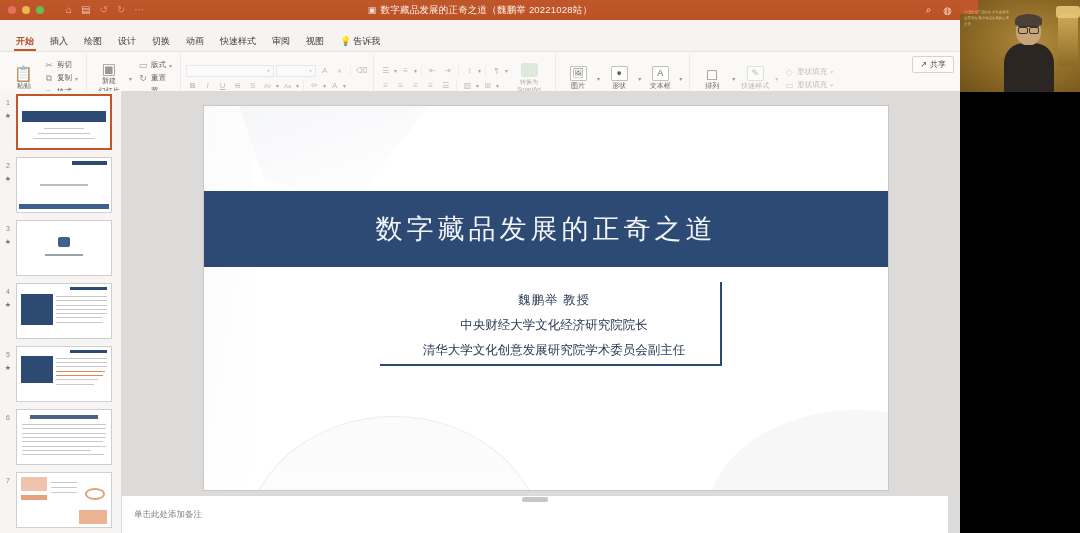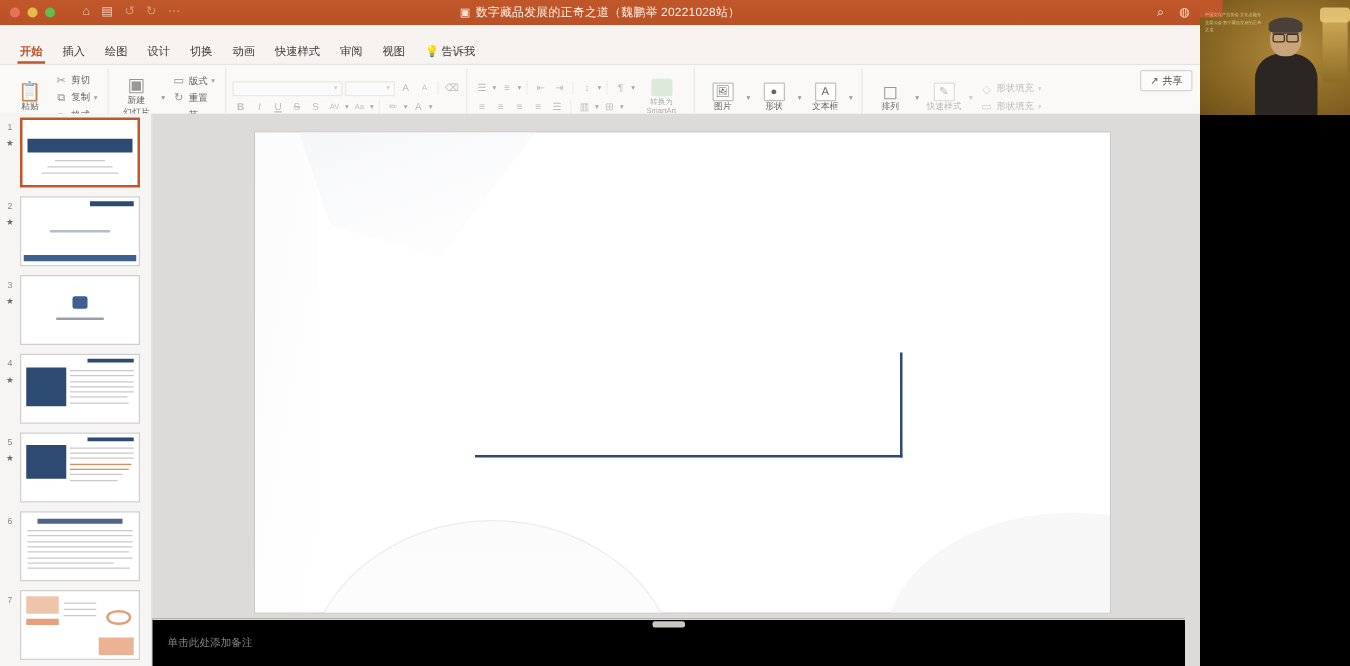--- a/index.html
+++ b/index.html
@@ -244,21 +244,21 @@
     background: #2c4a74;
   }
   .sub-rule-b {
     position: absolute; left: 176px; top: 258px; width: 342px; height: 2px;
     background: #2c4a74;
   }
 
   
   .notespane {
     position: absolute; left: 0; right: 12px; bottom: 0; height: 38px;
-    background: #000000; border-top: 1px solid #dcd9d7;
+    background: #ffffff; border-top: 1px solid #dcd9d7;
   }
   .notes-handle {
     position: absolute; left: 50%; transform: translateX(-50%);
     top: 1px; width: 26px; height: 5px; background: #c9c7c5; border-radius: 2px;
   }
   .notes-text {
     position: absolute; left: 12px; top: 13px;
     font-size: 8.5px; color: #85837f;
   }
 
@@ -641,21 +641,29 @@
         </div>
       </div>
 
       <div class="slidearea">
         <div class="slide">
           <div class="slide-deco-left"></div>
           <div class="slide-deco-top"></div>
           <div class="slide-deco-curve2"></div>
           <div class="slide-deco-curve"></div>
 
-
+          <div class="slide-titleband">
+            <div class="ttl">数字藏品发展的正奇之道</div>
+          </div>
+
+          <div class="slide-sub">
+            <div class="l1">魏鹏举  教授</div>
+            <div>中央财经大学文化经济研究院院长</div>
+            <div>清华大学文化创意发展研究院学术委员会副主任</div>
+          </div>
           <div class="sub-rule-r"></div>
           <div class="sub-rule-b"></div>
         </div>
 
         <div class="notespane">
           <div class="notes-handle"></div>
           <div class="notes-text">单击此处添加备注</div>
         </div>
       </div>
     </div>

